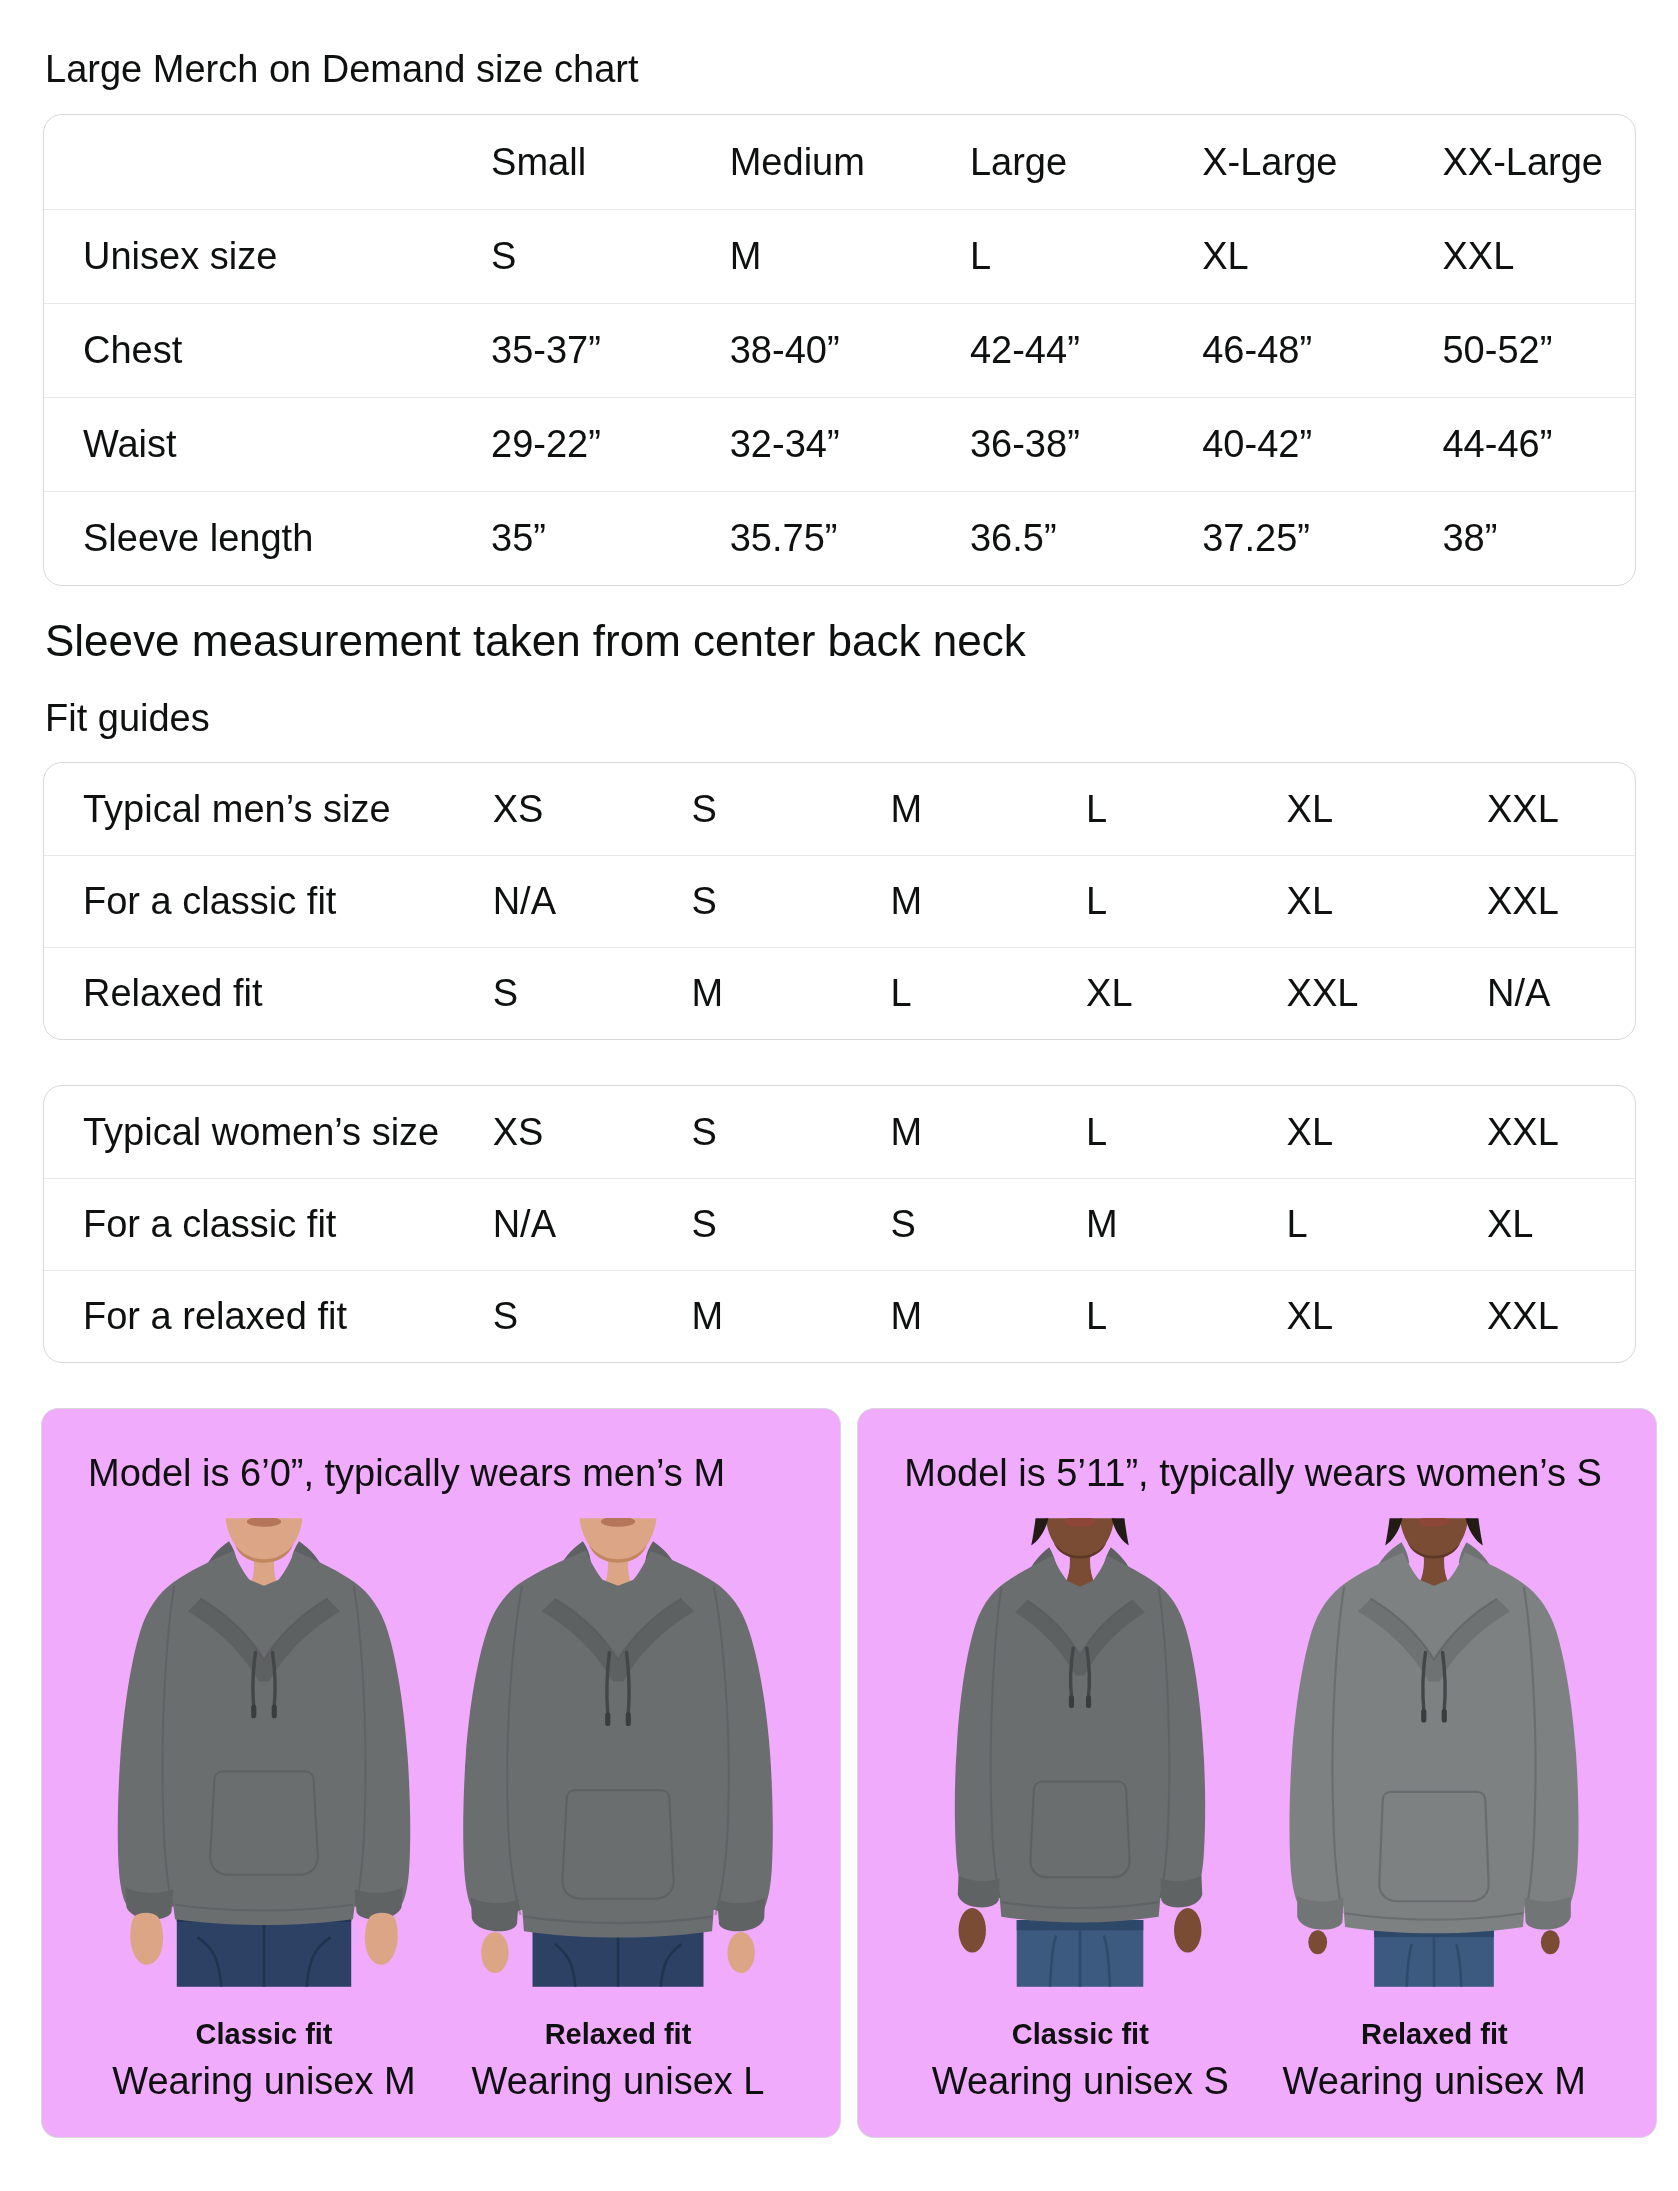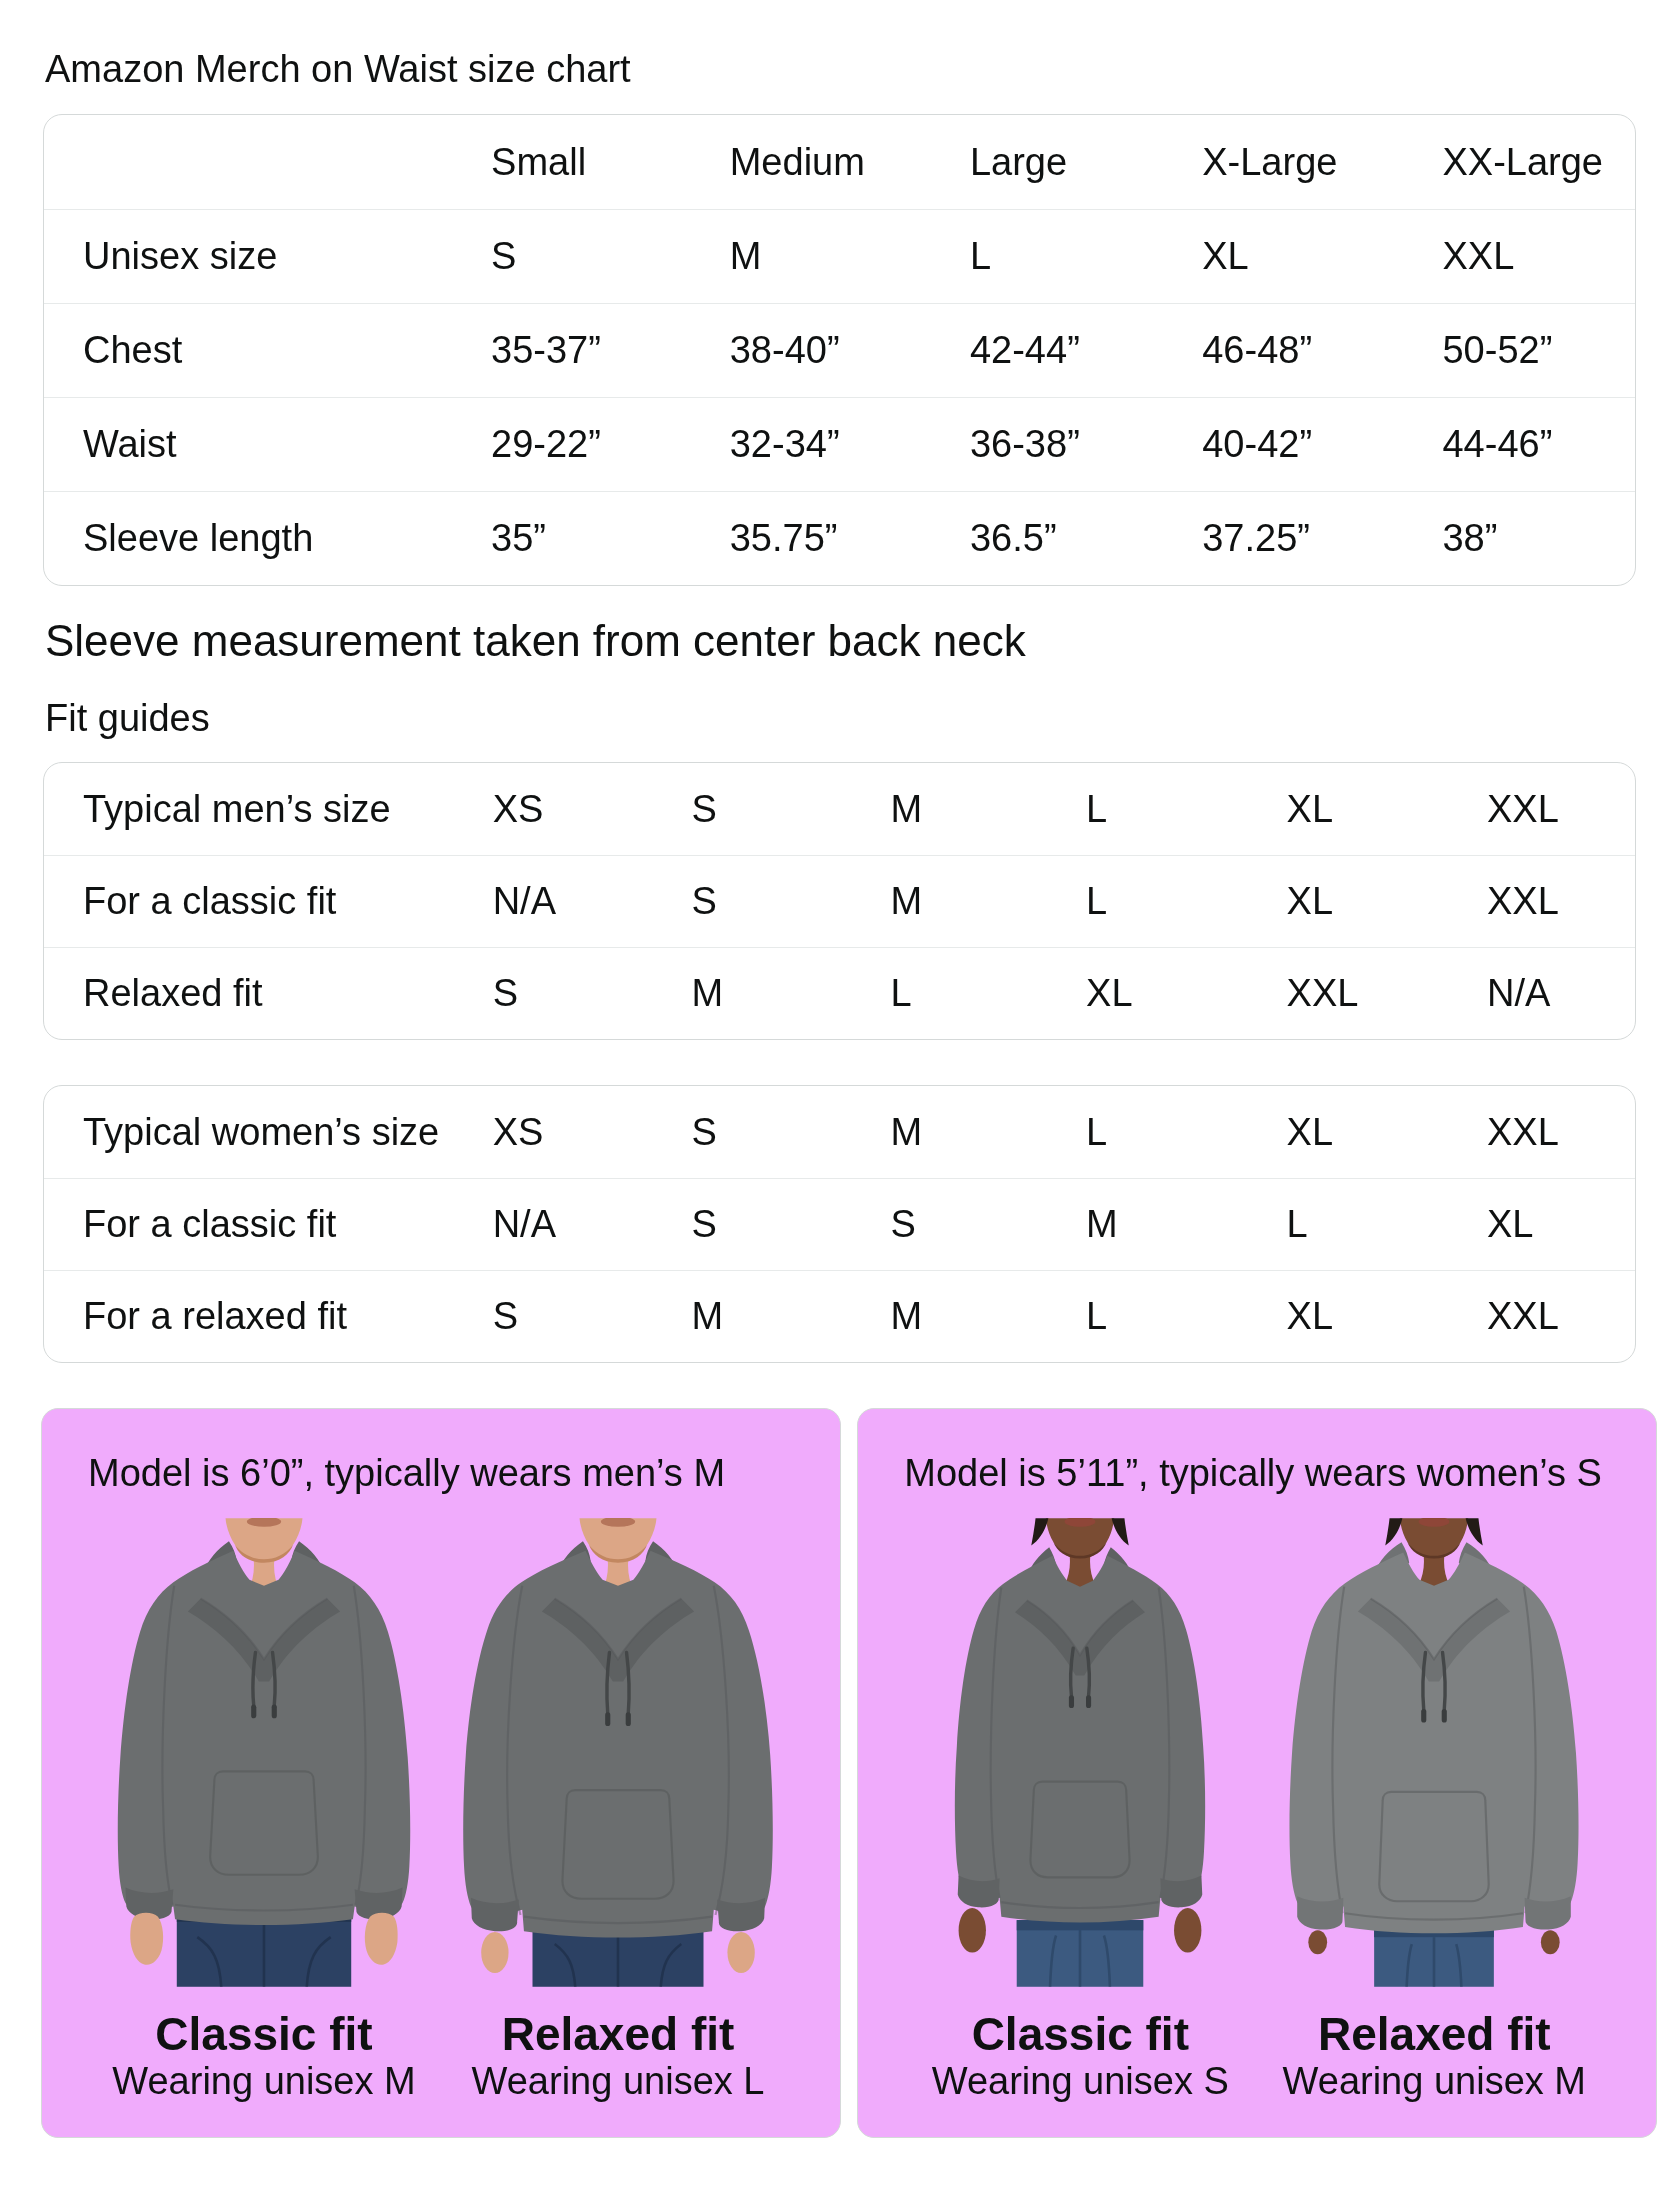--- a/index.html
+++ b/index.html
@@ -25,21 +25,21 @@
   .note { margin:33px 0 0 45px; font-size:44px; line-height:43px; font-weight:400; }
   .fit-heading { margin:33px 0 0 45px; font-size:38px; line-height:46px; font-weight:400; }
 
   .cards { display:flex; gap:16.3px; margin:45px 0 0 41px; }
   .card { width:800px; height:730px; border:1.7px solid #D5D9D9; border-radius:17px; background:#f0abfc; }
   .card-header { padding:41px 34px 0 46px; font-size:38px; line-height:47px; font-weight:400; }
   .photos { display:flex; justify-content:center; gap:12px; margin-top:20.5px; }
   figure { width:342px; }
   .photo { display:block; width:342px; height:469px; }
   figcaption { margin-top:24px; text-align:center; }
-  .fit-label { font-size:46px; line-height:47px; font-weight:700; }
+  .fit-label { font-size:29px; line-height:47px; font-weight:700; }
   .wearing { font-size:38px; line-height:47px; font-weight:400; }
 
   
   .skinM{fill:#DCA686} .skinMsh{fill:#C28760} .lipsM{fill:#B5755A}
   .skinW{fill:#7A4C33} .skinWsh{fill:#5E3826} .lipsW{fill:#8E4638}
   .hair{fill:#221B16}
   .hoodie{fill:#6B6E6F} .hoodieL{fill:#7E8182}
   .hoodDark{fill:#5E6162} .hoodDarkL{fill:#6F7273}
   .cuff{fill:#606364} .cuffL{fill:#727576}
   .pocket{fill:#6B6E6F;stroke:#545758;stroke-opacity:.55;stroke-width:2.5}
@@ -50,21 +50,21 @@
   .jeansM{fill:#2C4163} .jeansMD{fill:#22344F}
   .jeansW{fill:#3C5A80} .jeansWD{fill:#2E486A}
   .jline{stroke:#1B2A42;stroke-width:3;fill:none;opacity:.6}
   .jlineW{stroke:#26405E;stroke-width:3;fill:none;opacity:.6}
 </style>
 </head>
 <body>
 
 <div class="page">
 
-  <h1 class="title">Amazon Merch on Waist size chart</h1>
+  <h1 class="title">Large Merch on Demand size chart</h1>
 
   <section class="tbl t1">
     <div class="row">
       <div class="cell label"></div>
       <div class="cell">Small</div>
       <div class="cell">Medium</div>
       <div class="cell">Large</div>
       <div class="cell">X-Large</div>
       <div class="cell">XX-Large</div>
     </div>

